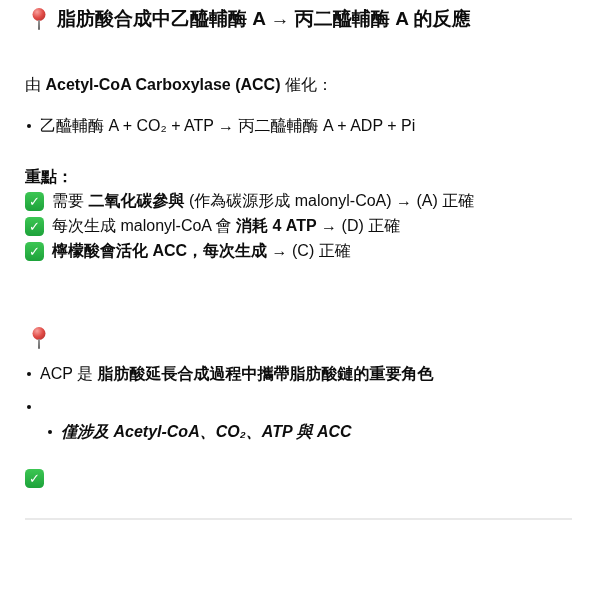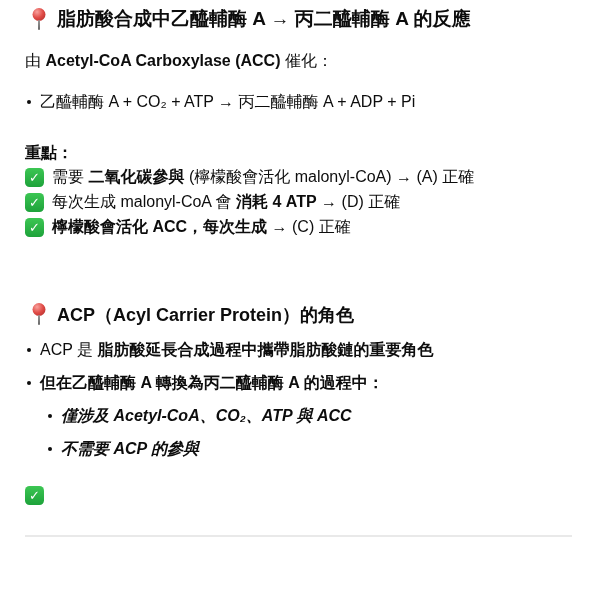--- a/index.html
+++ b/index.html
@@ -24,21 +24,21 @@
   
   .pin{position:relative; width:15px; height:25px; flex:0 0 auto;}
   .pin .ball{position:absolute; top:1px; left:50%; transform:translateX(-50%);
     width:13px; height:13px; border-radius:50%;
     background:radial-gradient(circle at 35% 30%, #f8a09c, #e04b46 48%, #a82726);}
   .pin .needle{position:absolute; top:13px; left:50%; transform:translateX(-50%);
     width:2px; height:10px; border-radius:1px;
     background:linear-gradient(#9a9a9a,#666);}
 
   
-  .paragraph{margin-top:18px; line-height:22px;}
+  .paragraph{margin-top:42px; line-height:22px;}
 
   
   .bullet{display:flex; line-height:21px;}
   .bullet .dot{width:4px; height:4px; border-radius:50%; background:var(--fg);
     margin:9px 9px 0 2px; flex:0 0 auto;}
   .bullet.first{margin-top:19px;}
   .bullet.spaced{margin-top:12px;}
   .bullet.lvl2{margin-left:21px;font-style:italic;}
 
   
@@ -70,51 +70,45 @@
     </div>
     <div class="paragraph"><span class="seg">由 </span><span class="seg-b">Acetyl-CoA Carboxylase (ACC)</span><span class="seg"> 催化：</span></div>
     <div class="bullet first">
       <span class="dot"></span>
       <span class="bullet-text"><span class="seg">乙醯輔酶 A + CO₂ + ATP → 丙二醯輔酶 A + ADP + Pi</span></span>
     </div>
     <div class="key-block">
       <div class="key-label"><span class="seg-b">重點：</span></div>
       <div class="row">
         <span class="check-icon">✓</span>
-        <span class="check-text"><span class="seg">需要 </span><span class="seg-b">二氧化碳參與</span><span class="seg"> (檸檬酸會活化 malonyl-CoA) → (A) 正確</span></span>
+        <span class="check-text"><span class="seg">需要 </span><span class="seg-b">二氧化碳參與</span><span class="seg"> (作為碳源形成 malonyl-CoA) → (A) 正確</span></span>
       </div>
       <div class="row">
         <span class="check-icon">✓</span>
         <span class="check-text"><span class="seg">每次生成 malonyl-CoA 會 </span><span class="seg-b">消耗 4 ATP</span><span class="seg"> → (D) 正確</span></span>
       </div>
       <div class="row">
         <span class="check-icon">✓</span>
         <span class="check-text"><span class="seg-b">檸檬酸會活化 ACC，每次生成</span><span class="seg"> → (C) 正確</span></span>
       </div>
     </div>
     <div class="heading h2">
       <span class="pin">
         <span class="ball"></span>
         <span class="needle"></span>
       </span>
-      <span class="heading-text"><span class="seg-b">ACP（Acyl Carrier Protein）的角色</span></span>
     </div>
     <div class="bullet spaced">
       <span class="dot"></span>
       <span class="bullet-text"><span class="seg">ACP 是 </span><span class="seg-b">脂肪酸延長合成過程中攜帶脂肪酸鏈的重要角色</span></span>
     </div>
     <div class="bullet spaced">
       <span class="dot"></span>
-      <span class="bullet-text"><span class="seg-b">但在乙醯輔酶 A 轉換為丙二醯輔酶 A 的過程中：</span></span>
     </div>
     <div class="bullet lvl2 spaced">
       <span class="dot"></span>
       <span class="bullet-text"><span class="seg-b">僅涉及 Acetyl-CoA、CO₂、ATP 與 ACC</span></span>
-    </div>
-    <div class="bullet lvl2 spaced">
-      <span class="dot"></span>
-      <span class="bullet-text"><span class="seg-b">不需要 ACP 的參與</span></span>
     </div>
     <div class="check-line">
       <span class="check-icon">✓</span>
     </div>
     <div class="divider"></div>
   </div>
 
 </body></html>

